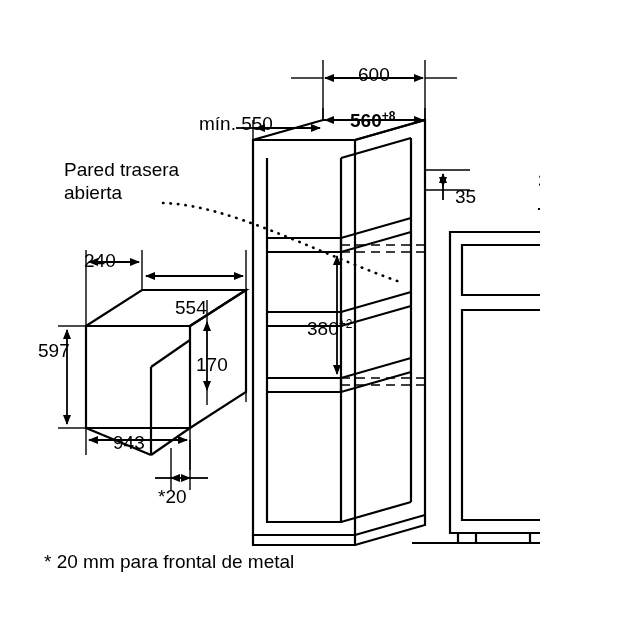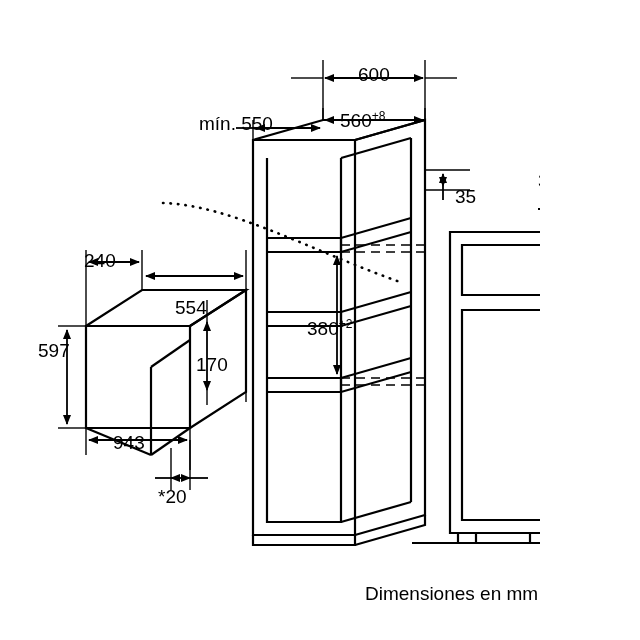--- a/index.html
+++ b/index.html
@@ -247,37 +247,41 @@
       <line x1="538" y1="209" x2="558" y2="209"></line>
       <line x1="571" y1="209" x2="590" y2="209"></line>
     </g>
 
   </svg>
 
   <div class="lbl dim" style="left:358px; top:64px;">600</div>
 
   <div class="lbl dim" style="left:199px; top:113px;">mín. 550</div>
 
-  <div class="lbl dim" style="left:340px; top:110px;"><span>560</span><span class="sup">+8</span></div>
+  <div class="lbl dim" style="left:350px; top:110px;font-weight:bold;"><span>560</span><span class="sup">+8</span></div>
 
   <div class="lbl dim" style="left:455px; top:186px;">35</div>
 
   <div class="lbl dim" style="left:538px; top:170px;">35</div>
 
+  <div class="lbl note two-line" style="left:64px; top:158px;">
+    <div>Pared trasera</div>
+    <div>abierta</div>
+  </div>
 
   <div class="lbl dim" style="left:84px; top:250px;">240</div>
 
   <div class="lbl dim" style="left:175px; top:263px;margin-top:34px;">554</div>
 
   <div class="lbl dim" style="left:38px; top:340px;">597</div>
 
   <div class="lbl dim" style="left:196px; top:354px;">170</div>
 
   <div class="lbl dim" style="left:113px; top:432px;">943</div>
 
   <div class="lbl dim" style="left:158px; top:486px;">*20</div>
 
   <div class="lbl dim" style="left:307px; top:318px;"><span>380</span><span class="sup">+2</span></div>
 
-
-  <div class="lbl foot" style="left:365px; top:583px;">Dimensiones en mm</div>
+  <div class="lbl foot" style="left:44px; top:551px;">* 20 mm para frontal de metal</div>
+
 
 </div>
 
 </body></html>

